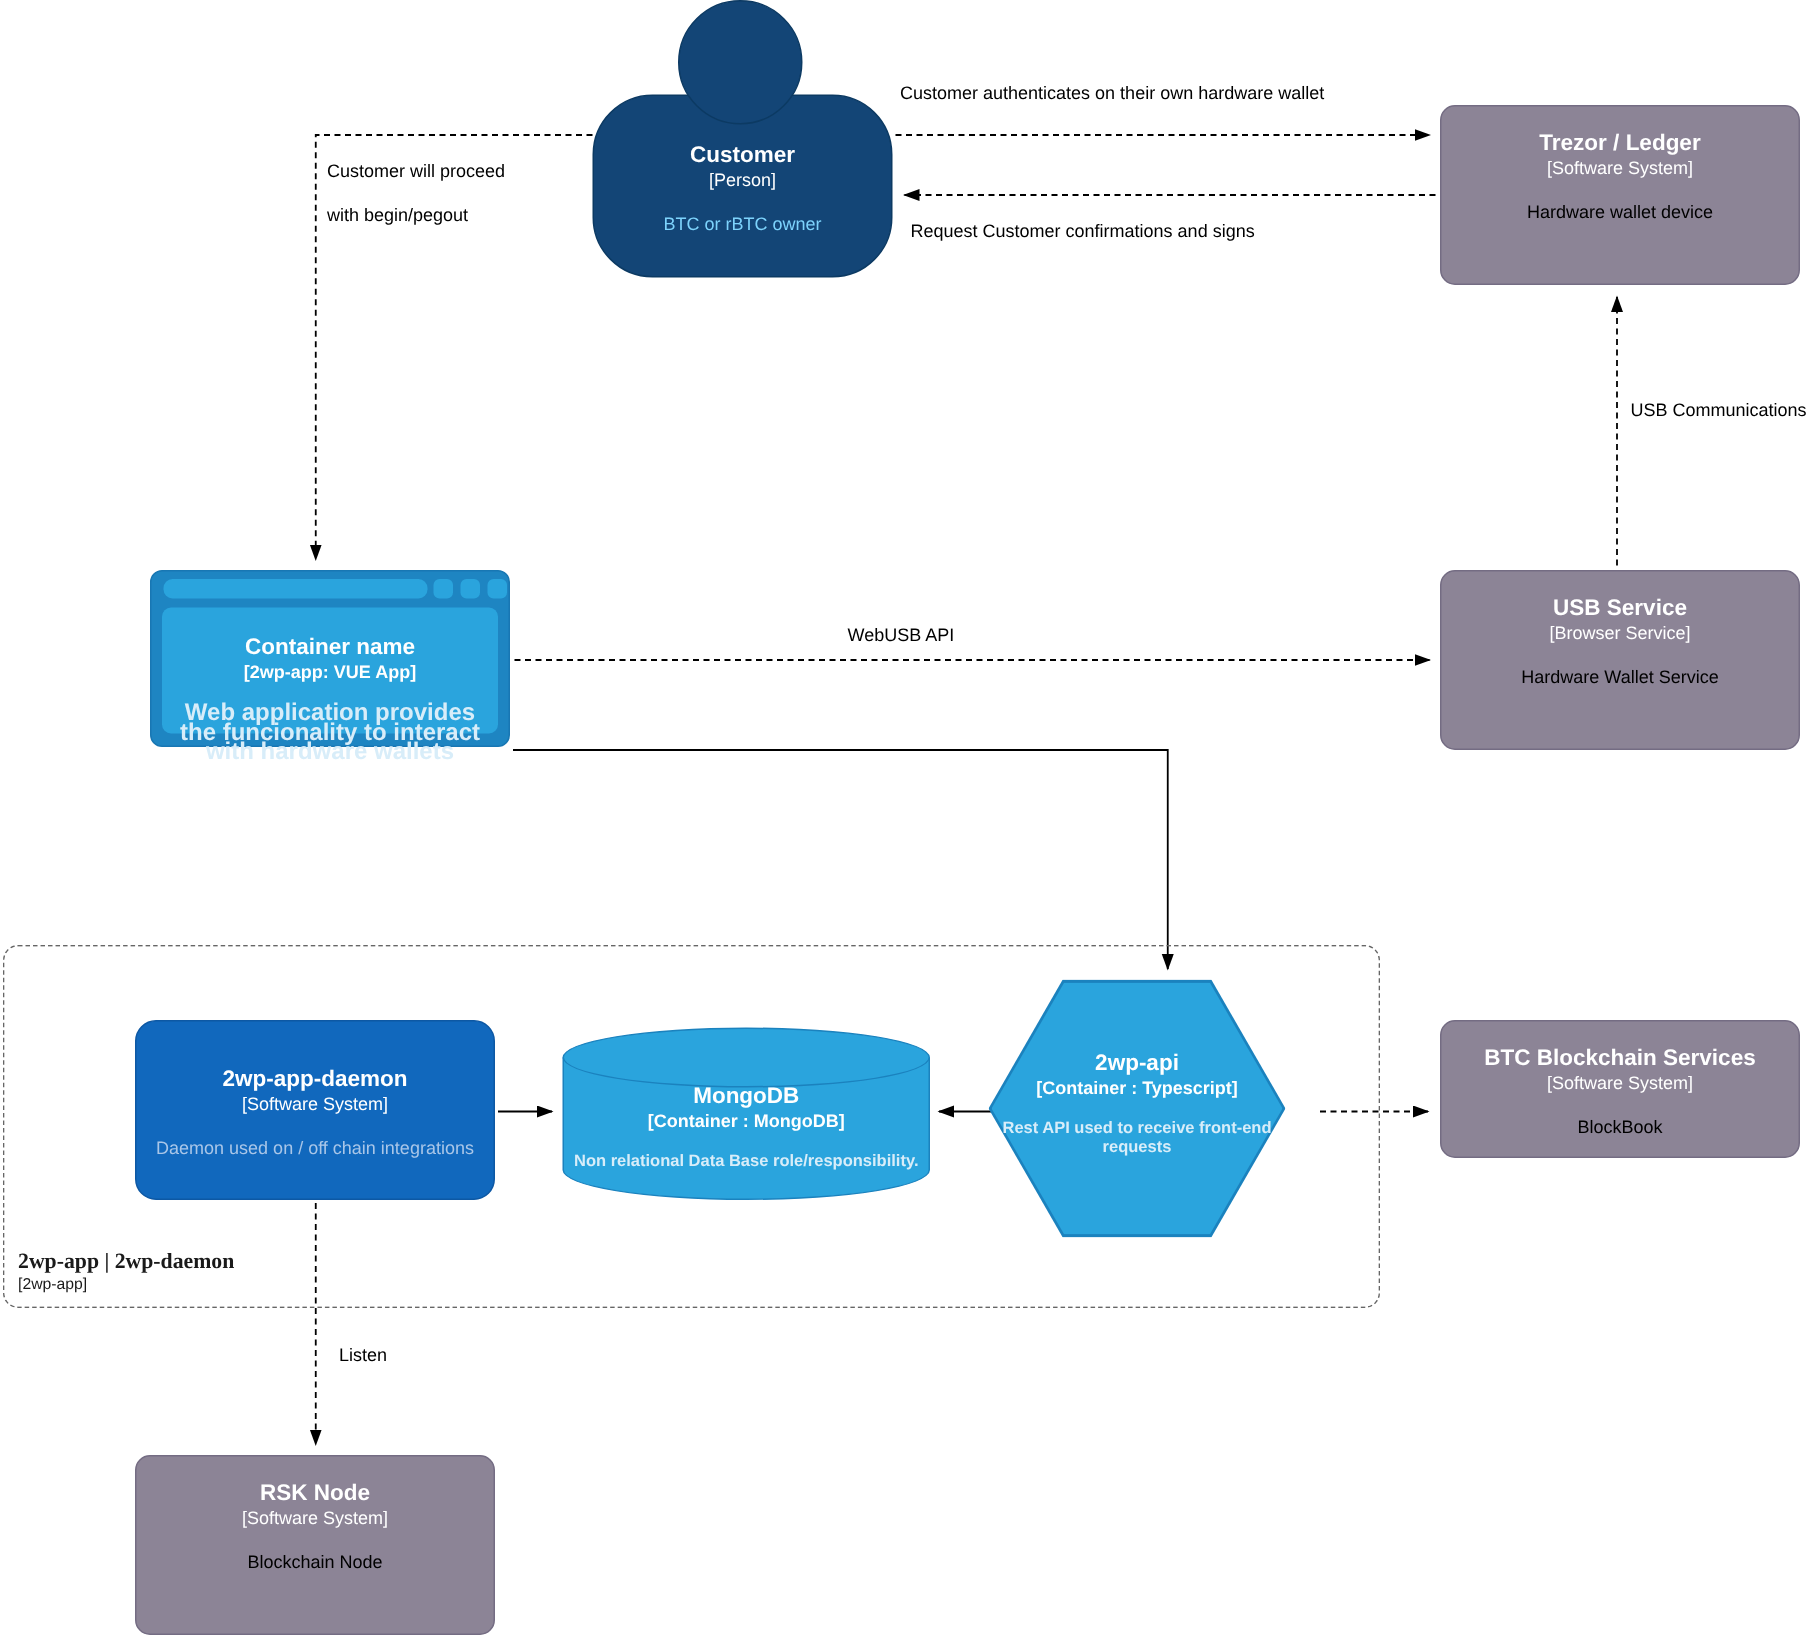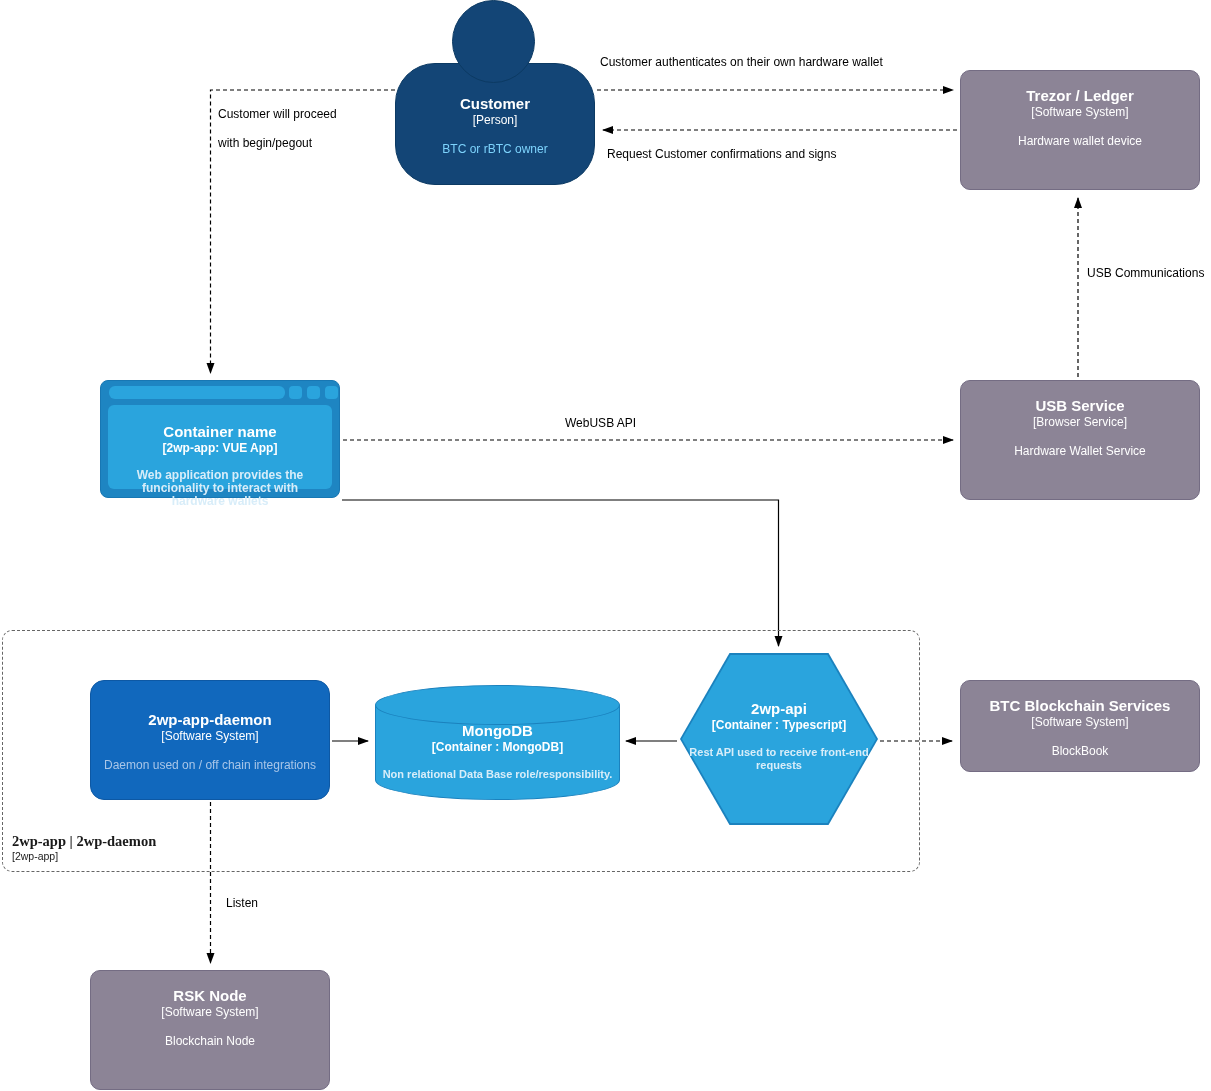--- a/index.html
+++ b/index.html
@@ -16,48 +16,48 @@
 
   
   .person-head{position:absolute;left:452px;top:0;width:83px;height:83px;border-radius:50%;
     background:#134576;border:1px solid #0c3a63;box-sizing:border-box;}
   .person-body{left:395px;top:63px;width:200px;height:122px;border-radius:40px;
     background:#134576;border:1px solid #0c3a63;padding-top:30px;}
   .person-body .desc{color:#7dd3fc;}
 
   
   .gray{background:#8c8496;border:1px solid #746c83;border-radius:10px;padding-top:15px;}
-  .gray .desc{color:#ffffff;}
+  .gray .desc{color:#000000;}
 
   
   .blue{background:#1168bd;border:1px solid #0d58a4;border-radius:14px;padding-top:29px;}
   .blue .desc{color:#a9c6e8;}
 
   
   .browser{left:100px;top:380px;width:240px;height:118px;border-radius:8px;
     background:#1e85c2;border:1px solid #1877b3;}
   .browser .addressbar{position:absolute;left:8px;top:5px;width:176px;height:13px;border-radius:6px;background:#2aa4dd;}
   .browser .btn{position:absolute;top:5px;width:13px;height:13px;border-radius:4px;background:#2aa4dd;}
   .browser .b1{left:188px}.browser .b2{left:206px}.browser .b3{left:224px}
   .browser .panel{position:absolute;left:7px;right:7px;top:24px;bottom:8px;border-radius:6px;
     background:#2aa4dd;padding-top:17px;box-sizing:border-box;}
-  .lightdesc{font-size:12px;font-weight:bold;color:#d8edf9;line-height:13px;margin-top:13px;padding:0 6px;}
+  .lightdesc{font-size:16px;font-weight:bold;color:#d8edf9;line-height:13px;margin-top:13px;padding:0 6px;}
   .btype{font-weight:bold;}
 
   
   .cyl{left:375px;top:685px;width:245px;height:115px;}
   .cyl-body{position:absolute;left:0;right:0;top:20px;bottom:0;background:#2aa4dd;
     border:1px solid #1b82be;border-radius:0 0 122px 122px / 0 0 20px 20px;box-sizing:border-box;}
   .cyl-top{position:absolute;left:0;right:0;top:0;height:40px;border-radius:50%;
     background:#2aa4dd;border:1px solid #1b82be;box-sizing:border-box;}
   .cyl-text{position:absolute;inset:0;padding-top:36px;}
   .cyl .lightdesc{font-size:11px;padding:0 2px;}
 
   
-  .hex{left:680px;top:653px;width:198px;height:172px;}
+  .hex{left:659px;top:653px;width:198px;height:172px;}
   .hex-outer{position:absolute;inset:0;background:#1b82be;
     clip-path:polygon(0% 50%,25% 0%,75% 0%,100% 50%,75% 100%,25% 100%);}
   .hex-inner{position:absolute;inset:2px;background:#2aa4dd;
     clip-path:polygon(0% 50%,25% 0%,75% 0%,100% 50%,75% 100%,25% 100%);}
   .hex-text{position:absolute;inset:0;padding-top:46px;}
   .hex .lightdesc{font-size:11px;padding:0 2px;}
 
   
   .boundary{position:absolute;left:2px;top:630px;width:918px;height:242px;
     border:1px dashed #666;border-radius:10px;box-sizing:border-box;}

